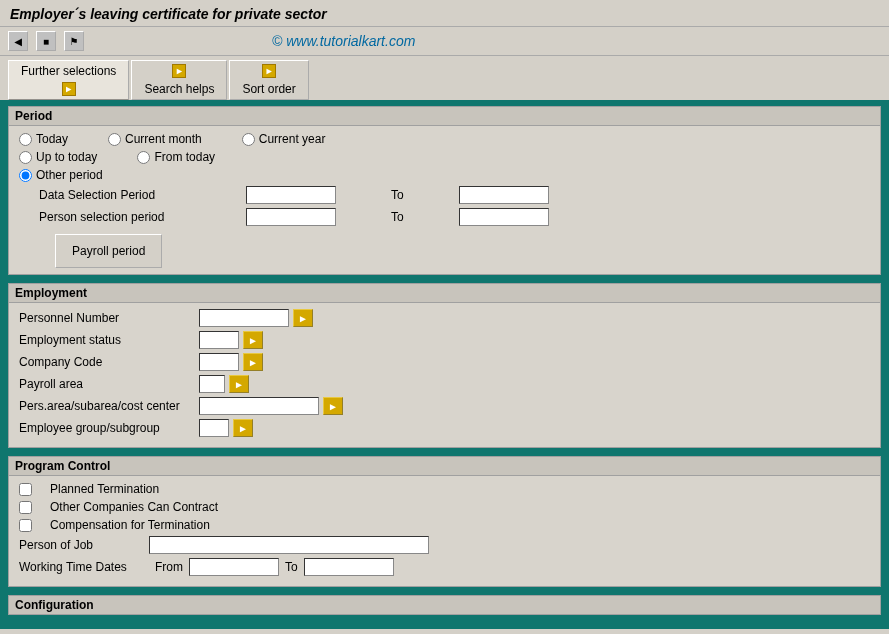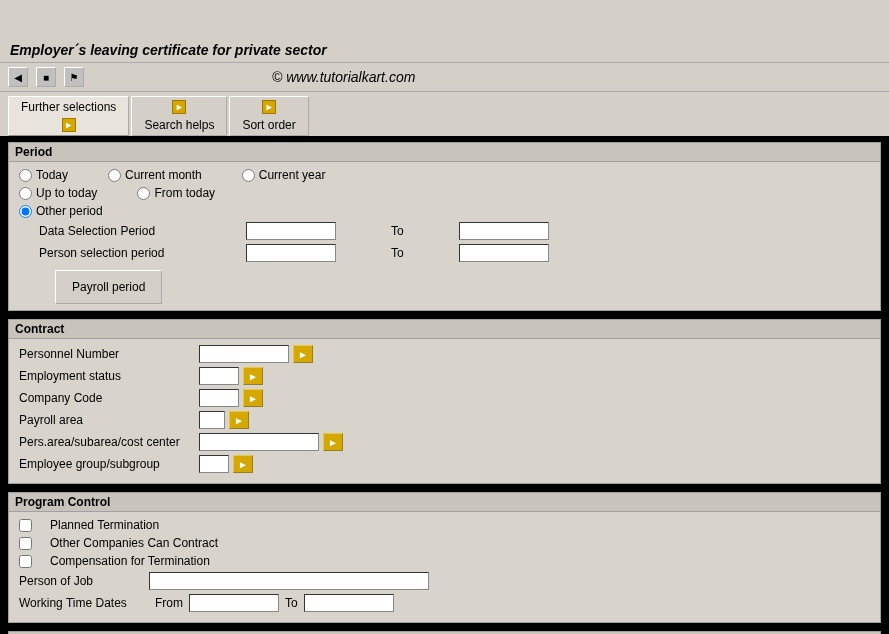--- a/index.html
+++ b/index.html
@@ -11,21 +11,20 @@
       min-height: 634px;
     }
     .title-bar {
       background: #d4d0c8;
       padding: 6px 10px 4px 10px;
       font-size: 14px;
       font-weight: bold;
       font-style: italic;
       color: #000;
       border-bottom: 1px solid #aaa;
-      margin-top: 36px;
     }
     .toolbar {
       background: #d4d0c8;
       padding: 4px 8px;
       display: flex;
       align-items: center;
       gap: 8px;
       border-bottom: 1px solid #aaa;
     }
     .toolbar-icon {
@@ -73,21 +72,21 @@
       display: inline-block;
       width: 14px; height: 14px;
       background: #d4a800;
       color: white;
       font-size: 9px;
       display: flex; align-items: center; justify-content: center;
       border: 1px solid #a07800;
     }
     .main-content {
       padding: 6px 8px;
-      background: #000000;
+      background: #0f766e;
     }
     .section {
       border: 1px solid #a0a0a0;
       background: #d8d4cc;
       margin-bottom: 8px;
     }
     .section-header {
       background: #c8c4bc;
       padding: 2px 6px;
       font-weight: bold;
@@ -224,21 +223,21 @@
 <div>
   <div class="title-bar">
     <span>Employer´s leaving certificate for private sector</span>
   </div>
 </div>
 
 <div class="toolbar">
   <div class="toolbar-icon">◀</div>
   <div class="toolbar-icon">■</div>
   <div class="toolbar-icon">⚑</div>
-  <div class="watermark" style="position:relative;left:auto;top:auto;transform:none;color:#000000;font-size:14px;margin-left:180px;font-style:italic;">© www.tutorialkart.com</div>
+  <div class="watermark" style="position:relative;left:auto;top:auto;transform:none;color:#0369a1;font-size:14px;margin-left:180px;font-style:italic;">© www.tutorialkart.com</div>
 </div>
 
 <div class="tab-bar">
   <button class="tab-btn active">
     <span>Further selections</span>
     <span class="tab-arrow">►</span>
   </button>
   <button class="tab-btn">
     <span class="tab-arrow">►</span>
     <span>Search helps</span>
@@ -296,21 +295,21 @@
         <span class="to-label">To</span>
         <input type="text" class="date-input" style="">
       </div>
       <div>
         <button class="payroll-btn">Payroll period</button>
       </div>
     </div>
   </div>
 
   <div class="section">
-    <div class="section-header">Contract</div>
+    <div class="section-header">Employment</div>
     <div class="section-body">
 
       <div class="selection-row">
         <span class="sel-label">Personnel Number</span>
         <input type="text" class="sel-input sel-input-md" style="">
         <div class="arrow-btn">►</div>
       </div>
 
       <div class="selection-row">
         <span class="sel-label">Employment status</span>

